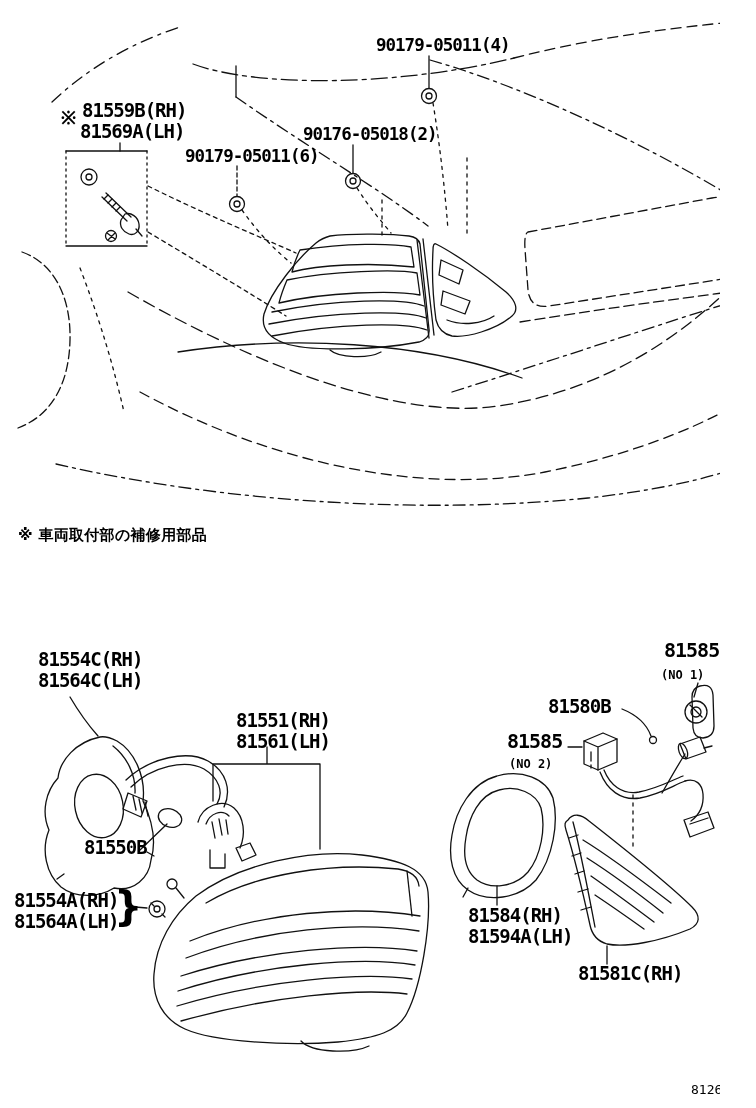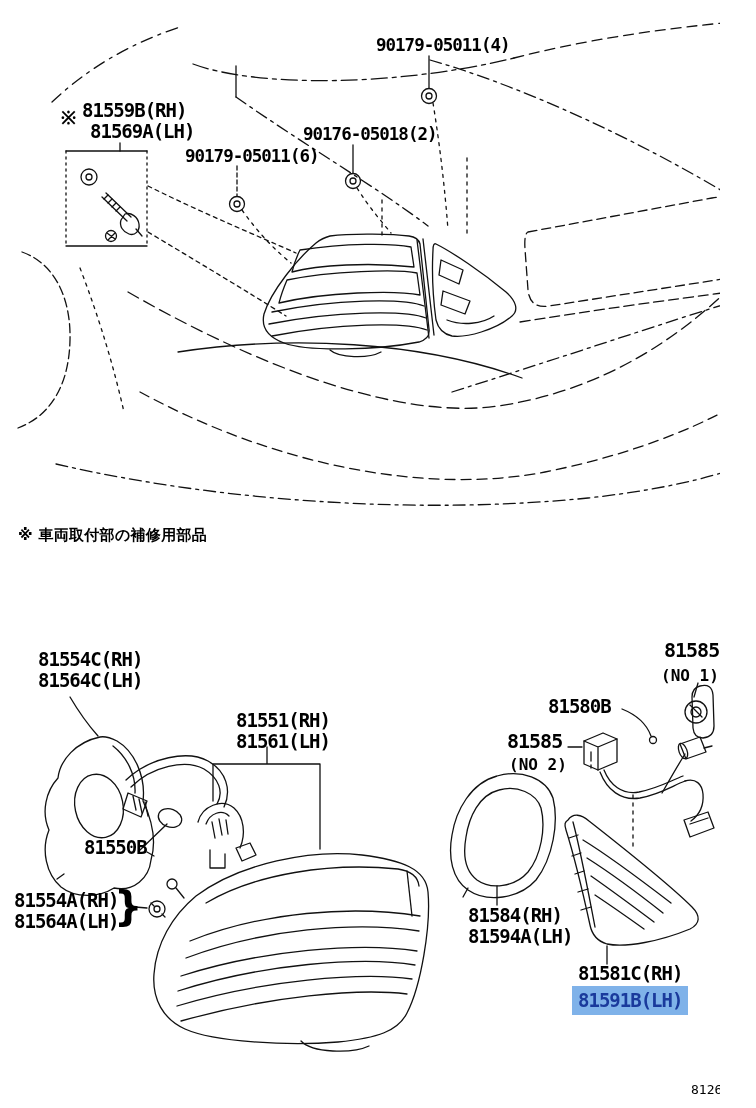--- a/index.html
+++ b/index.html
@@ -3,21 +3,21 @@
 <meta charset="utf-8">
 <style>
   html,body{margin:0;padding:0;background:#ffffff;}
   .canvas{position:relative;width:720px;height:1108px;background:var(--bg,#fff);overflow:hidden;
           font-family:"DejaVu Sans Mono", monospace;}
   svg.art{position:absolute;left:0;top:0;}
   .plabel{position:absolute;font-weight:bold;font-size:19px;line-height:21px;letter-spacing:-1px;
           color:#000;white-space:nowrap;cursor:pointer;}
   .plabel.sm{font-size:17.5px;}
   .plabel.num20{font-size:20px;}
-  .plabel.sub{font-size:16px;letter-spacing:0;}
+  .plabel.sub{font-size:12px;letter-spacing:0;}
   .marker{position:absolute;font-weight:bold;font-size:18px;color:#000;}
   .note{position:absolute;font-family:"DejaVu Sans", sans-serif;font-weight:bold;font-size:15px;
         letter-spacing:.3px;color:#000;white-space:nowrap;}
   .brace{position:absolute;font-family:"DejaVu Sans", sans-serif;font-weight:bold;font-size:40px;
          line-height:40px;color:#000;}
   .highlight{position:absolute;background:var(--hl-bg,#7fb2e9);color:var(--hl-text,#1a3a9c);
              padding:3px 6px 4px 6px;font-weight:bold;font-size:19px;letter-spacing:-1px;
              font-family:"DejaVu Sans Mono", monospace;white-space:nowrap;cursor:pointer;}
   .code{position:absolute;font-weight:normal;font-size:13px;letter-spacing:0;color:#000;}
   g{stroke:#111;fill:none;stroke-width:1.3;stroke-linecap:round;stroke-linejoin:round;}
@@ -184,21 +184,21 @@
       <path d="M622,709 C637,715 647,725 651,736"></path>
       <circle cx="653" cy="740" r="3.5"></circle>
       <path d="M633,795 L633,848" stroke-dasharray="3 5"></path>
     </g>
   </svg>
 
   <div class="plabel sm" style="left:376px;top:35px;">90179-05011(4)</div>
 
   <div class="marker" style="left:61px;top:105px;">※</div>
   <div class="plabel" style="left:82px;top:100px;">81559B(RH)</div>
-  <div class="plabel" style="left:90px;top:121px;">81569A(LH)</div>
+  <div class="plabel" style="left:80px;top:121px;">81569A(LH)</div>
 
   <div class="plabel sm" style="left:303px;top:124px;">90176-05018(2)</div>
   <div class="plabel sm" style="left:185px;top:146px;">90179-05011(6)</div>
 
   <div class="note" style="left:18px;top:526px;">※ 車両取付部の補修用部品</div>
 
   <div class="plabel" style="left:38px;top:649px;">81554C(RH)</div>
   <div class="plabel" style="left:38px;top:670px;">81564C(LH)</div>
 
   <div class="plabel" style="left:236px;top:710px;">81551(RH)</div>
@@ -215,16 +215,15 @@
   <div class="plabel" style="left:48px;top:837px;margin-left:36px;">81550B</div>
 
   <div class="plabel" style="left:14px;top:890px;">81554A(RH)</div>
   <div class="plabel" style="left:14px;top:911px;">81564A(LH)</div>
   <div class="brace" style="left:114px;top:886px;">}</div>
 
   <div class="plabel" style="left:468px;top:905px;">81584(RH)</div>
   <div class="plabel" style="left:468px;top:926px;">81594A(LH)</div>
 
   <div class="plabel" style="left:578px;top:963px;">81581C(RH)</div>
-  <div class="highlight" style="left:572px;top:986px;">81591B(LH)</div>
 
   <div class="code" style="left:691px;top:1082px;">812606B</div>
 </div>
 
 </body></html>

